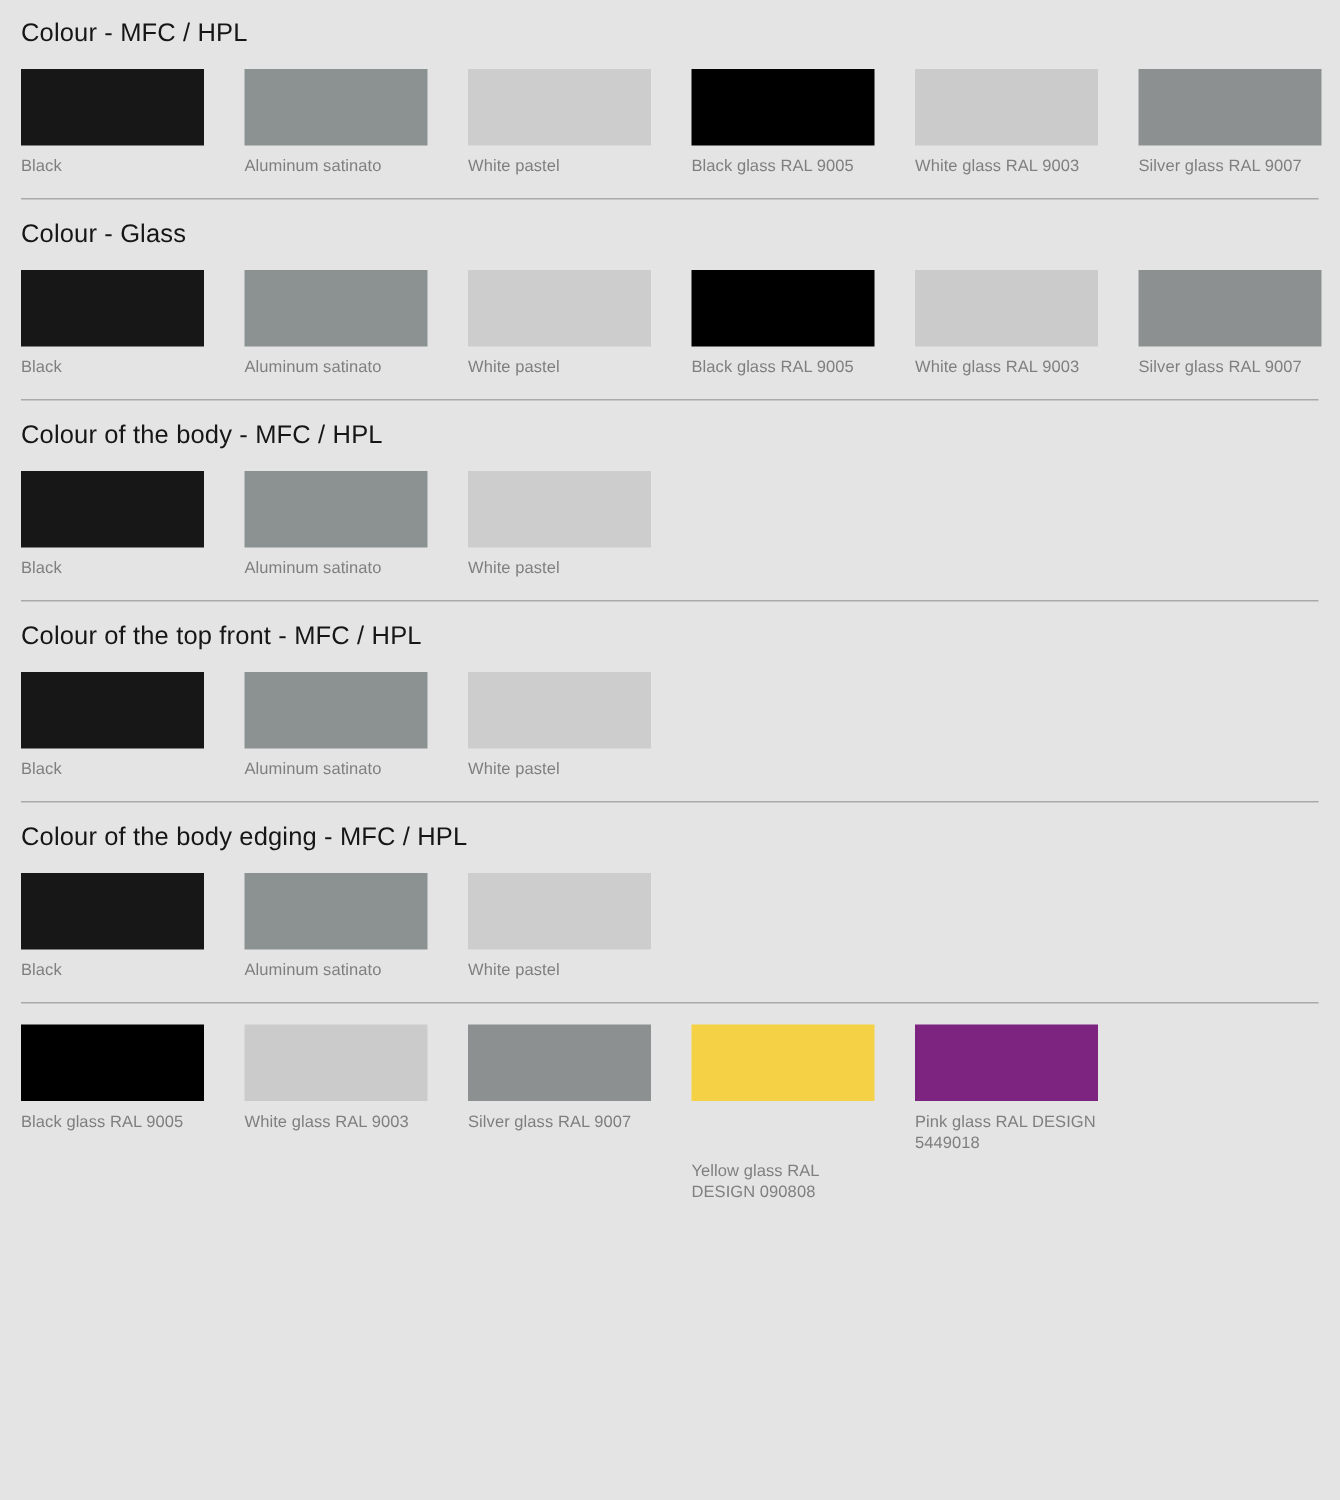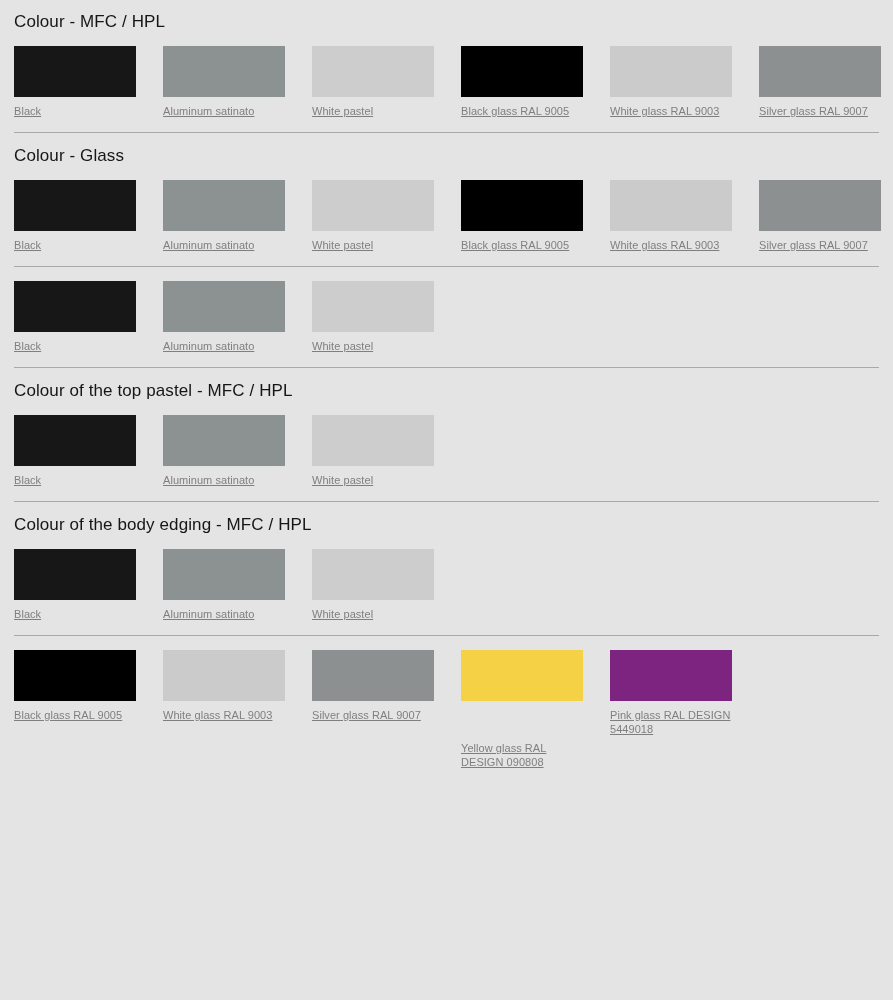--- a/index.html
+++ b/index.html
@@ -50,21 +50,20 @@
     height: 51px;
     display: block;
   }
   .swatch-label {
     font-size: 11px;
     line-height: 14px;
     color: #7f7f7f;
     margin-top: 7px;
     letter-spacing: 0.05px;
     word-wrap: break-word;
-    text-decoration: underline;
   }
   .divider {
     height: 0;
     border: 0;
     border-top: 1px solid #a9a9a9;
     margin: 0;
   }
   
   .section .swatch-row { padding-bottom: 14px; }
   .section-0 .section-heading { padding-top: 12px; }
@@ -127,38 +126,39 @@
           <div class="swatch-label" style="color: rgb(127, 127, 127);">White glass RAL 9003</div>
         </div>
         <div class="swatch-item">
           <span class="swatch-chip" style="background: rgb(141, 144, 144);"></span>
           <div class="swatch-label" style="color: rgb(127, 127, 127);">Silver glass RAL 9007</div>
         </div>
       </div>
     </div>
     <hr class="divider" style="border-top-color: rgb(169, 169, 169);">
     <div class="section section-2">
+      <h2 class="section-heading" style="color: rgb(22, 22, 22);">Colour of the body - MFC / HPL</h2>
       <div class="swatch-row">
         <div class="swatch-item">
           <span class="swatch-chip" style="background: rgb(23, 23, 23);"></span>
           <div class="swatch-label" style="color: rgb(127, 127, 127);">Black</div>
         </div>
         <div class="swatch-item">
           <span class="swatch-chip" style="background: rgb(140, 146, 146);"></span>
           <div class="swatch-label" style="color: rgb(127, 127, 127);">Aluminum satinato</div>
         </div>
         <div class="swatch-item">
           <span class="swatch-chip" style="background: rgb(205, 205, 205);"></span>
           <div class="swatch-label" style="color: rgb(127, 127, 127);">White pastel</div>
         </div>
       </div>
     </div>
     <hr class="divider" style="border-top-color: rgb(169, 169, 169);">
     <div class="section section-3">
-      <h2 class="section-heading" style="color: rgb(22, 22, 22);">Colour of the top pastel - MFC / HPL</h2>
+      <h2 class="section-heading" style="color: rgb(22, 22, 22);">Colour of the top front - MFC / HPL</h2>
       <div class="swatch-row">
         <div class="swatch-item">
           <span class="swatch-chip" style="background: rgb(23, 23, 23);"></span>
           <div class="swatch-label" style="color: rgb(127, 127, 127);">Black</div>
         </div>
         <div class="swatch-item">
           <span class="swatch-chip" style="background: rgb(140, 146, 146);"></span>
           <div class="swatch-label" style="color: rgb(127, 127, 127);">Aluminum satinato</div>
         </div>
         <div class="swatch-item">

